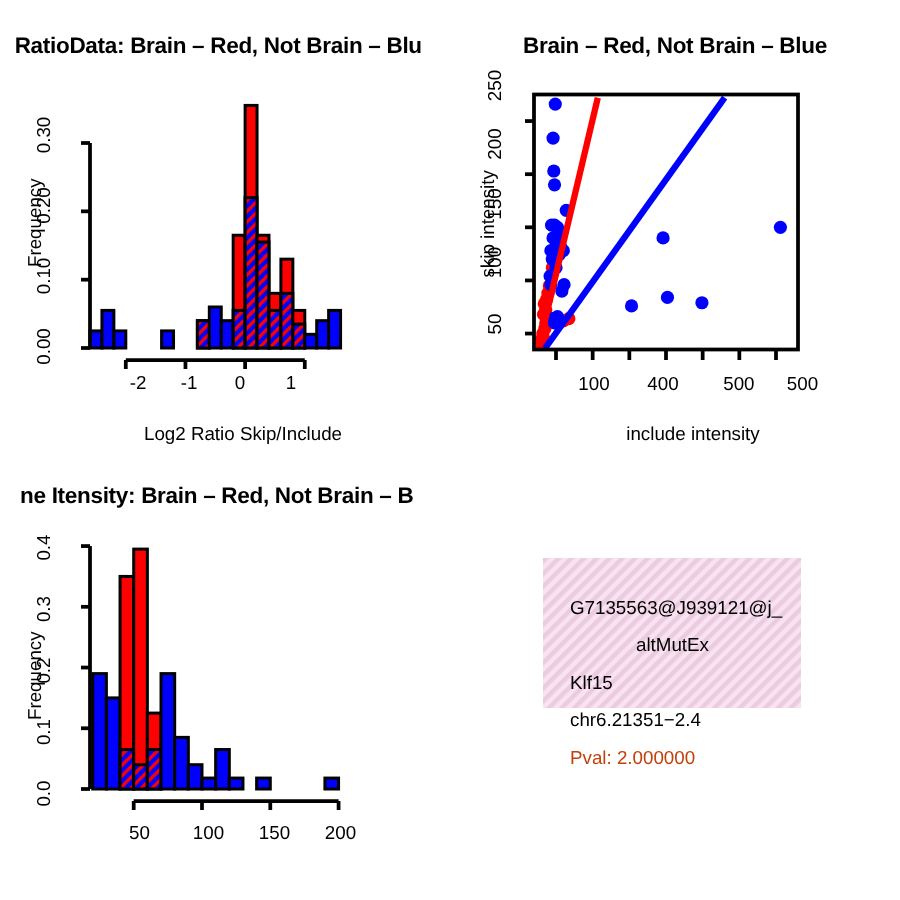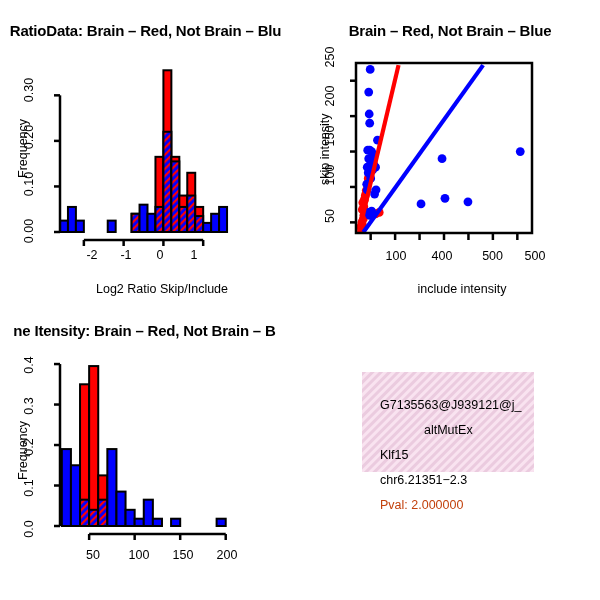--- a/index.html
+++ b/index.html
@@ -274,15 +274,15 @@
           <rect width="3" height="6" fill="#ebcbdf"></rect>
         </pattern>
       </defs>
       <rect width="172" height="100" fill="url(#hatchpat)"></rect>
     </svg>
   </div>
 
   <div class="infoline" style="left:80px;top:94px;">G7135563@J939121@j_</div>
   <div class="infoline" style="left:80px;top:119px;margin-left:44px;">altMutEx</div>
   <div class="infoline" style="left:80px;top:144px;">Klf15</div>
-  <div class="infoline" style="left:80px;top:169px;">chr6.21351−2.3</div>
+  <div class="infoline" style="left:80px;top:169px;">chr6.21351−2.4</div>
   <div class="infoline pval" style="left:80px;top:194px;">Pval: 2.000000</div>
 </div>
 
 </body></html>

